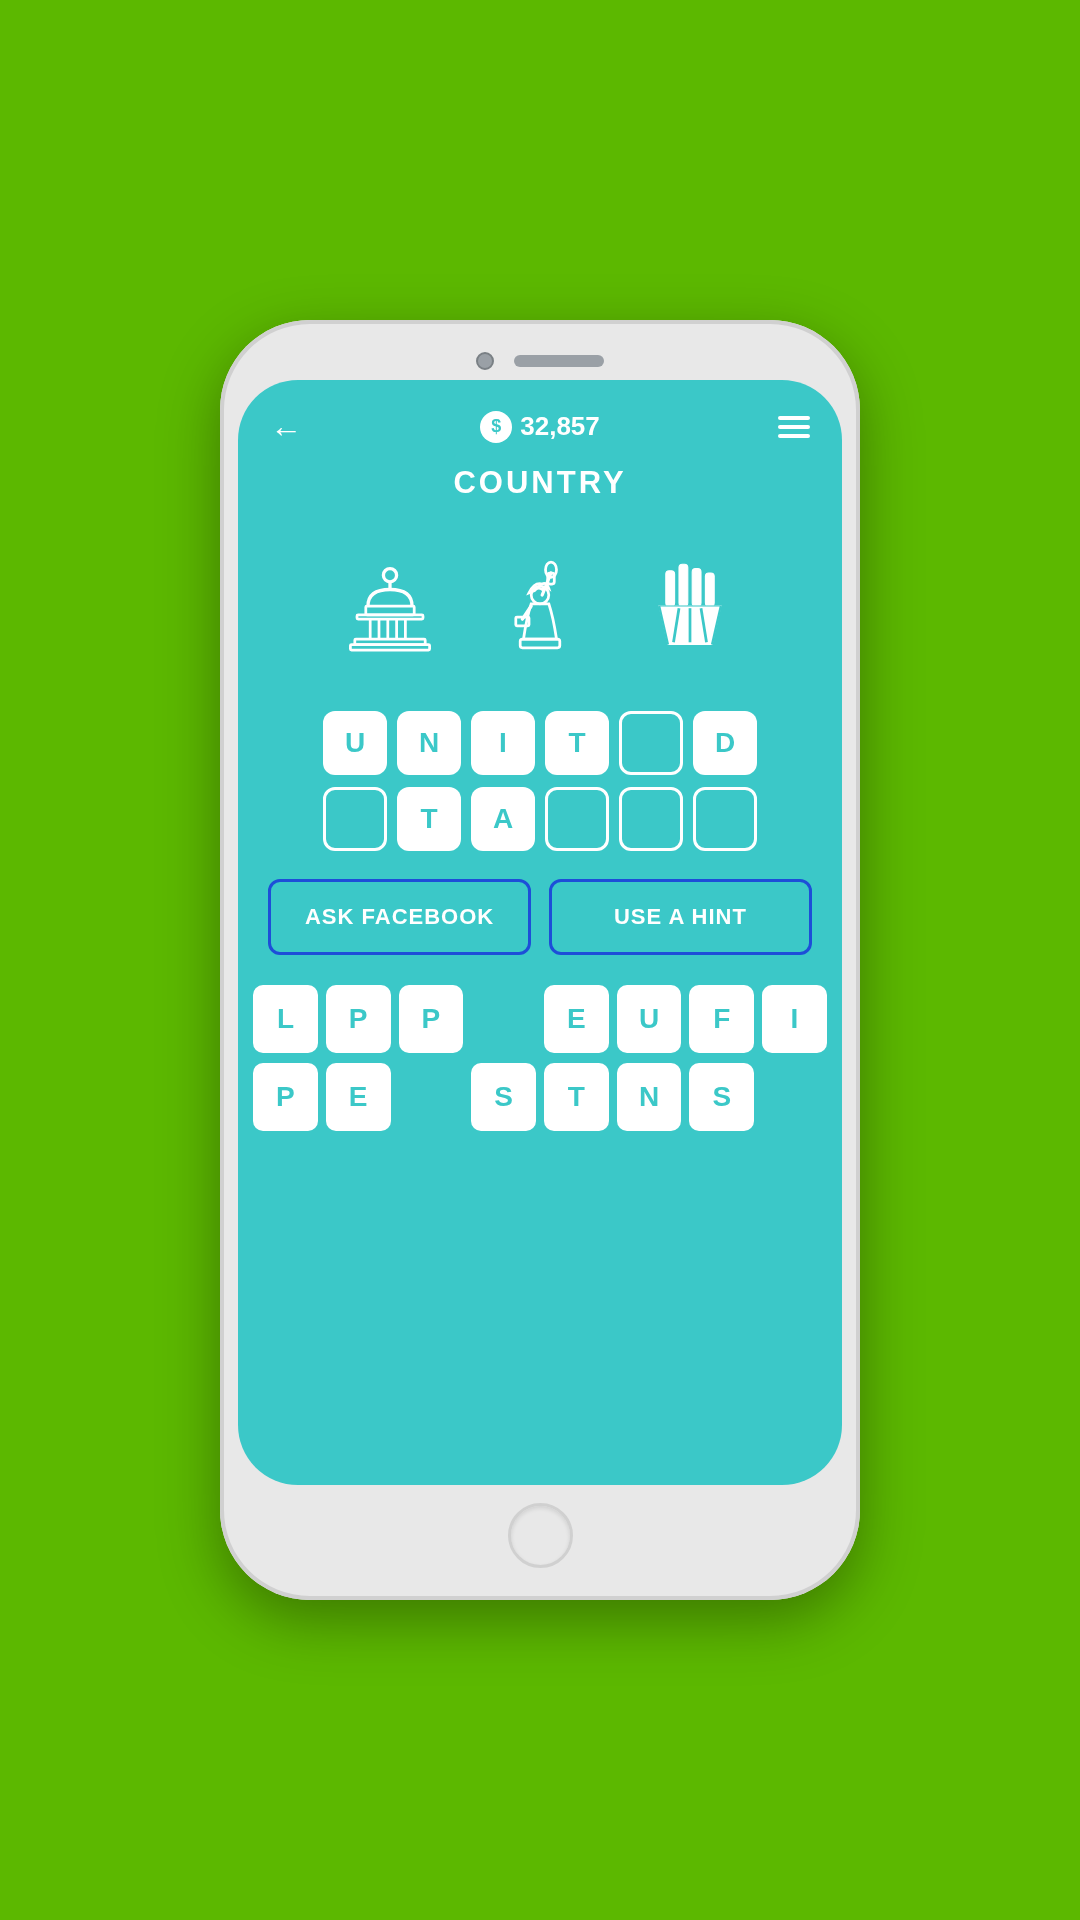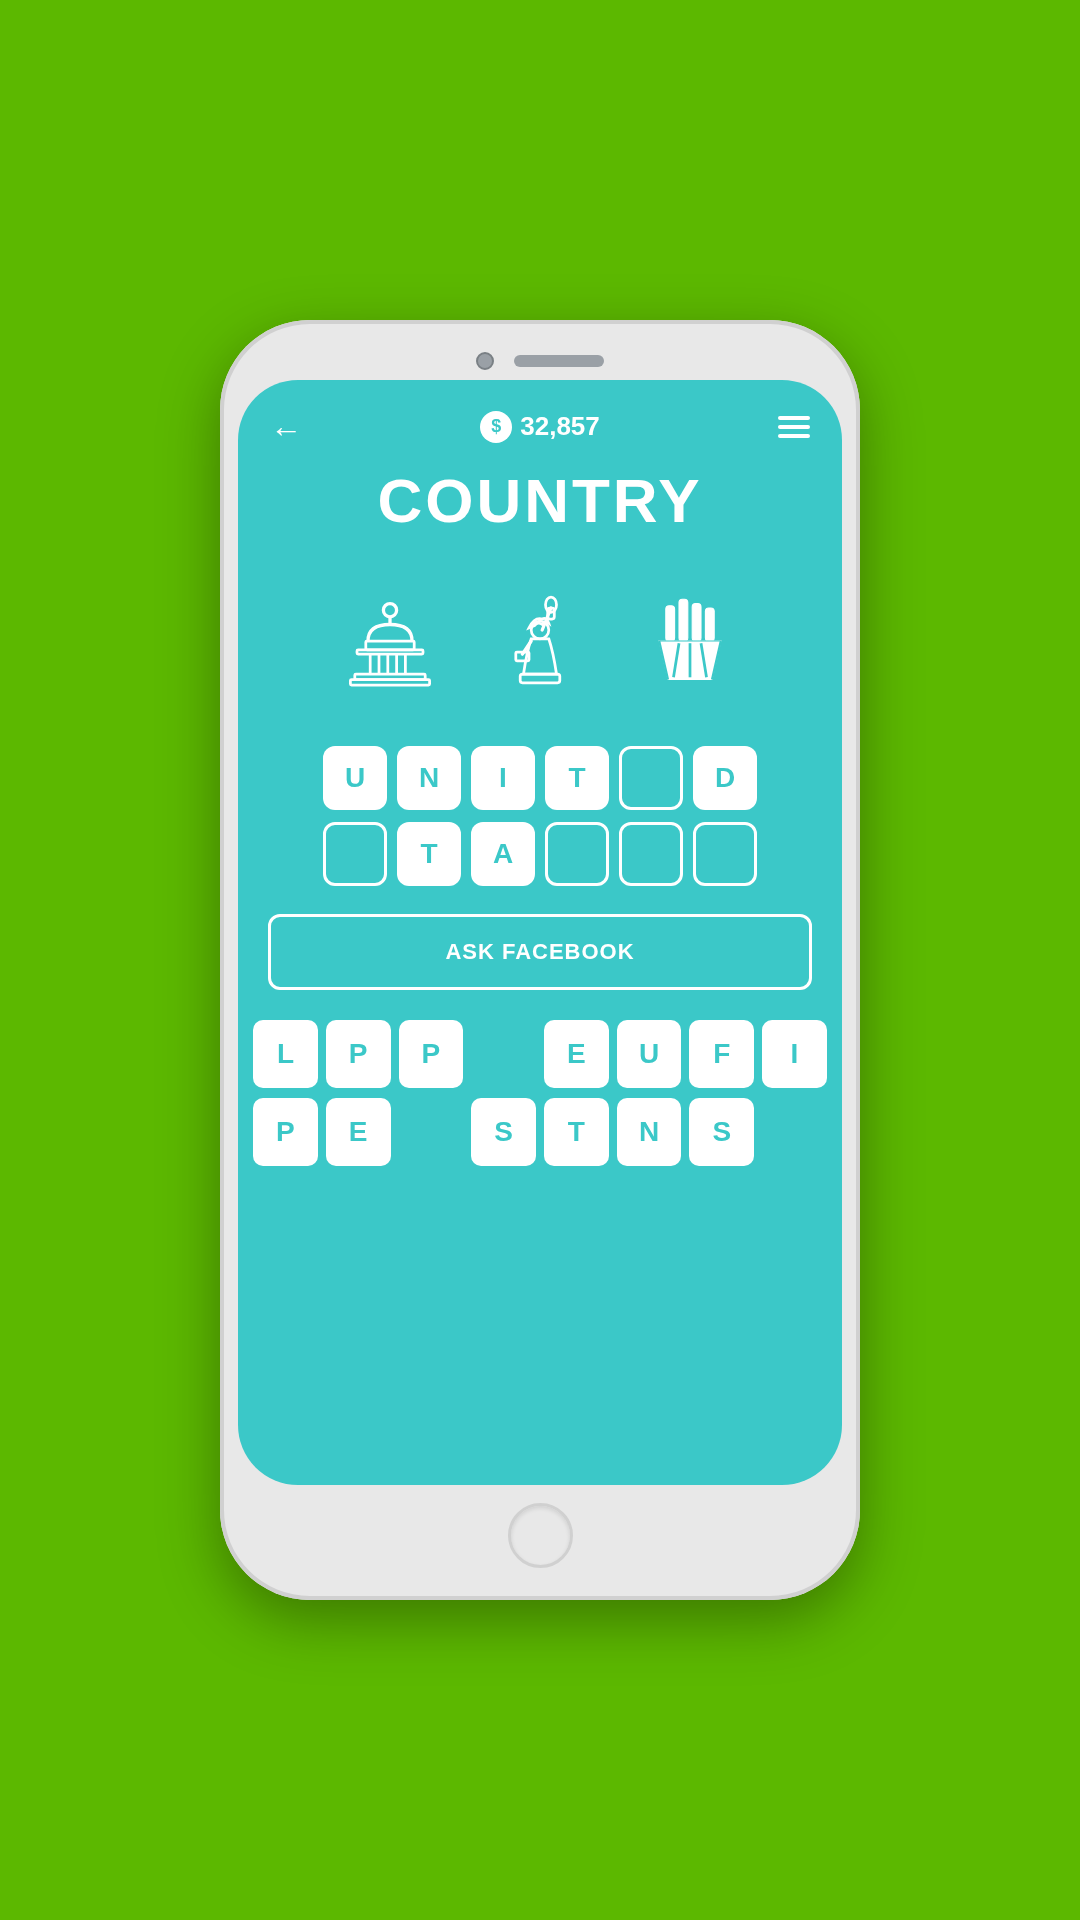--- a/index.html
+++ b/index.html
@@ -129,21 +129,21 @@
 
     .menu-line {
       width: 32px;
       height: 4px;
       background: white;
       border-radius: 2px;
     }
 
     .category-title {
       color: white;
-      font-size: 62px;
+      font-size: 31px;
       font-weight: 900;
       letter-spacing: 3px;
       text-align: left;
       margin-top: 10px;
       margin-bottom: 30px;
     }
 
     .icons-row {
       display: flex;
       align-items: center;
@@ -206,21 +206,21 @@
       display: flex;
       gap: 18px;
       margin-bottom: 30px;
       width: 90%;
     }
 
     .action-btn {
       flex: 1;
       padding: 22px 10px;
       border-radius: 12px;
-      border: 3px solid #ffffff;
+      border: 3px solid #1d4ed8;
       background: transparent;
       color: white;
       font-size: 22px;
       font-weight: 900;
       letter-spacing: 1px;
       text-align: center;
       cursor: pointer;
     }
 
     
@@ -365,20 +365,21 @@
         <div class="tile">T</div>
         <div class="tile">A</div>
         <div class="tile empty"></div>
         <div class="tile empty"></div>
         <div class="tile empty"></div>
       </div>
     </div>
 
     <div class="action-buttons">
       <button class="action-btn">ASK FACEBOOK</button>
+      <button class="action-btn">USE A HINT</button>
     </div>
 
     <div class="keyboard-section">
 
       <div class="key-row">
         <div class="key-tile">L</div>
         <div class="key-tile">P</div>
         <div class="key-tile">P</div>
         <div class="key-tile spacer"></div>
         <div class="key-tile">E</div>

